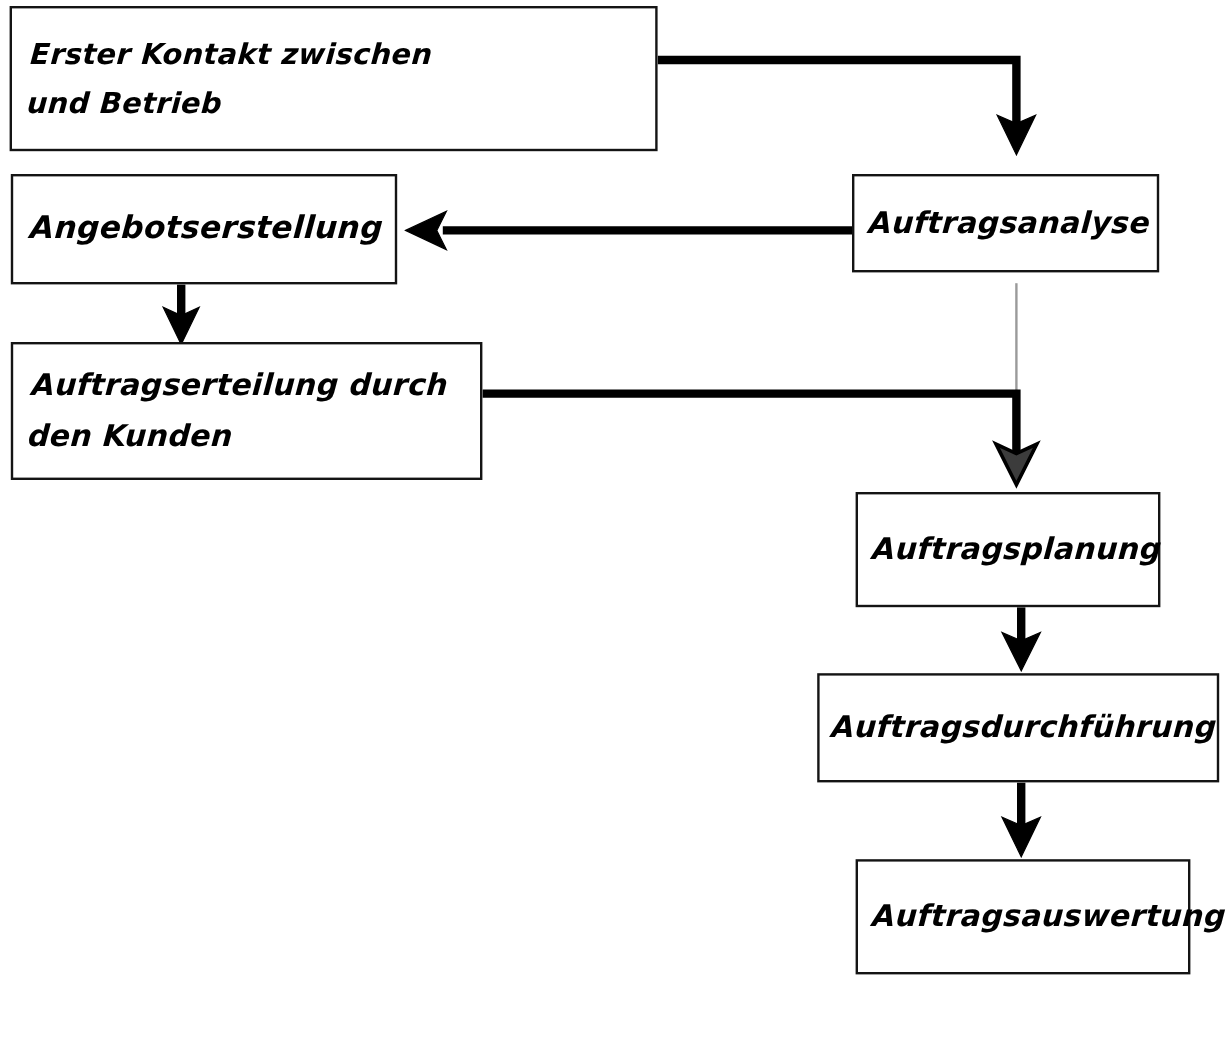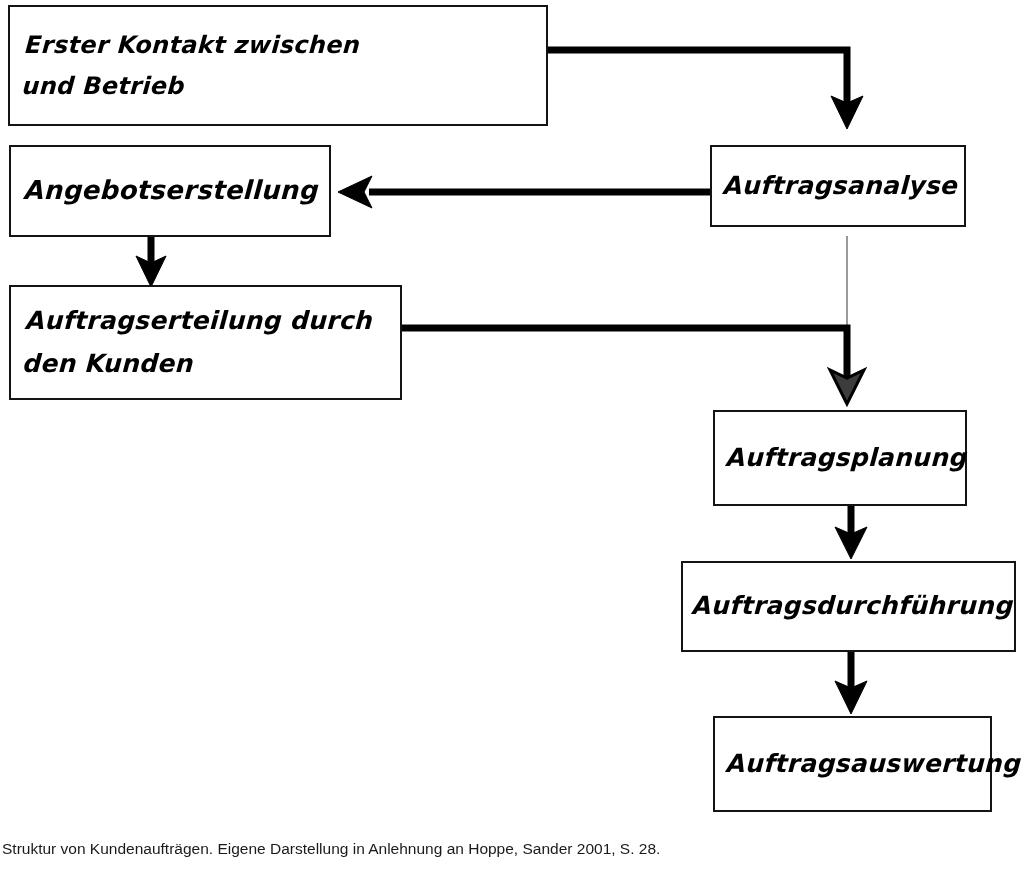--- a/index.html
+++ b/index.html
@@ -140,15 +140,14 @@
     <div class="node-box" style="left:681px; top:561px; width:335px; height:91px;">
       <div class="node-label" style="font-size:25px; padding:0 10px;">Auftragsdurchführung</div>
     </div>
 
     <div class="node-box" style="left:713px; top:716px; width:279px; height:96px;">
       <div class="node-label" style="font-size:25px; padding:0 12px;">Auftragsauswertung</div>
     </div>
 
   </div>
 
-  <div id="caption">Struktur von Kundenaufträgen. Eigene Darstellung in Anlehnung an Hoppe, Sander 2001, S. 28.</div>
 
 </div>
 
 </body></html>

